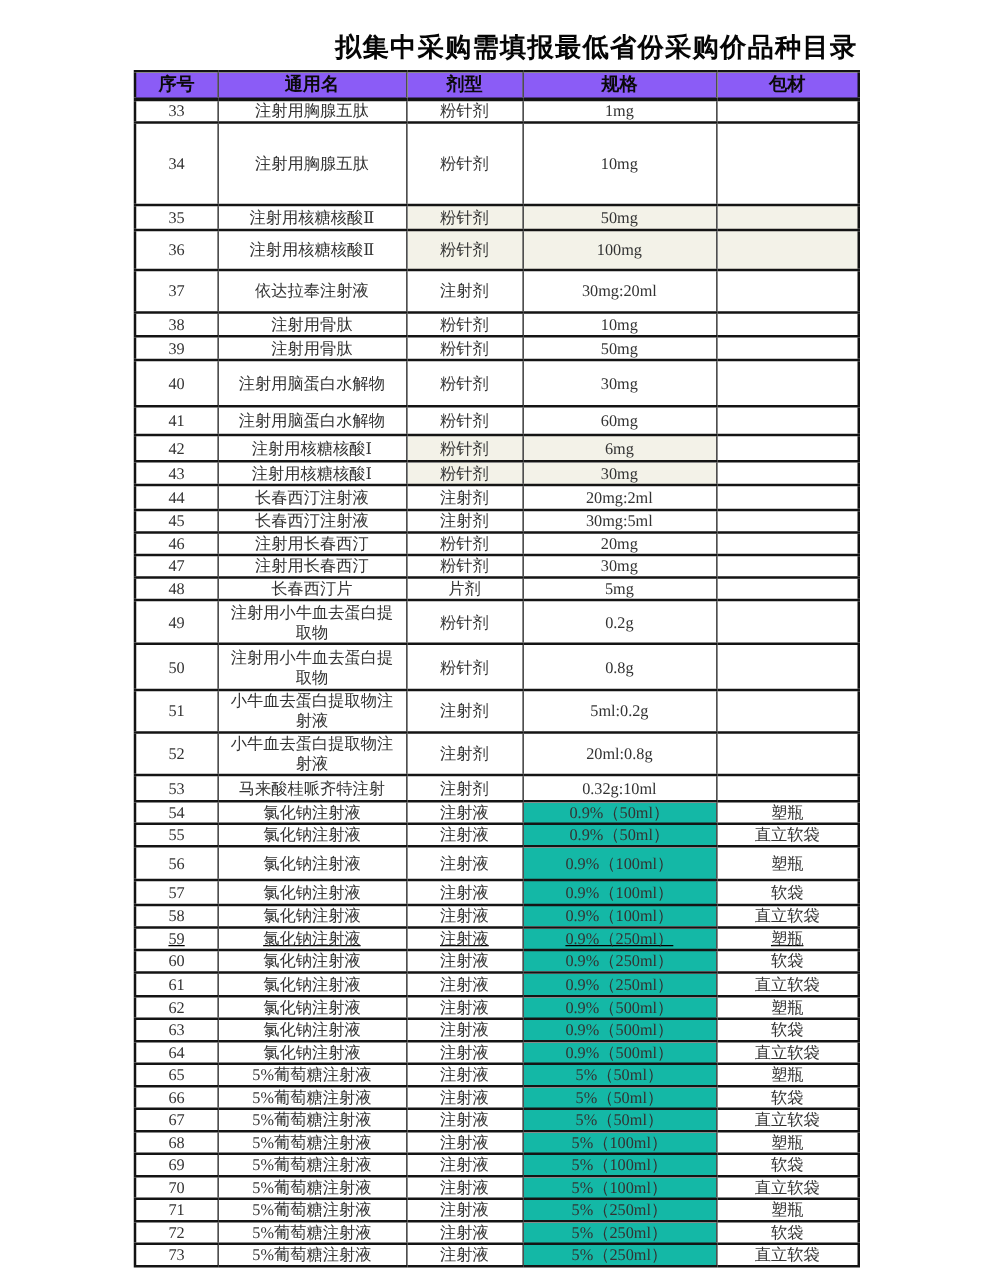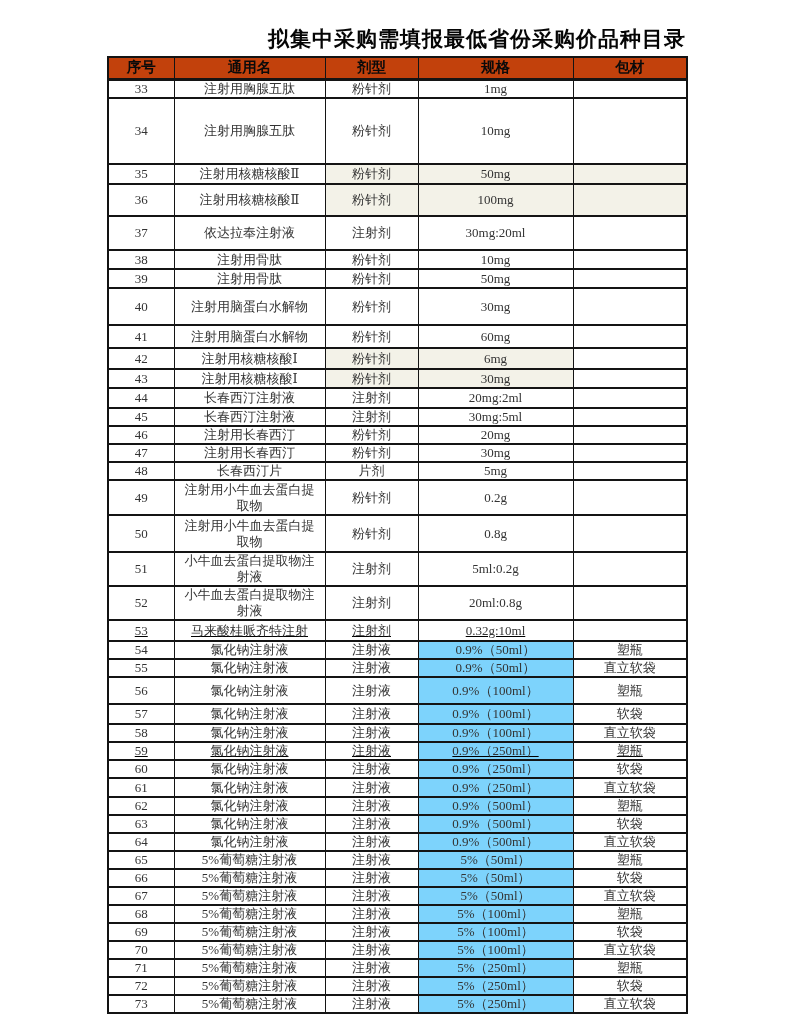--- a/index.html
+++ b/index.html
@@ -27,28 +27,28 @@
     border:1px solid #141414;
     border-top-width:2px;border-bottom-width:2px;
     padding:0;margin:0;
     text-align:center;vertical-align:middle;
     overflow:hidden;
   }
   .catalog thead tr{height:22px;}
   .catalog th{
     font-family:"Liberation Sans","DejaVu Sans",sans-serif;
     font-weight:700;font-size:14.5px;color:#0a0a0a;
-    border-bottom-width:3px;background:#c2410c;
+    border-bottom-width:3px;background:#8b5cf6;
   }
   .catalog td{
     font-size:13px;color:#333333;line-height:16px;
   }
   td.name{padding:0 5px;}
   td.tint{background:#f3f2e8;}
-  td.tint2{background:#7dd3fc;}
+  td.tint2{background:#14b8a6;}
 </style>
 </head>
 <body>
 
 <div class="page">
 
   <div class="doc-title">拟集中采购需填报最低省份采购价品种目录</div>
 
   <table class="catalog">
     <colgroup>
@@ -201,21 +201,21 @@
           <td>5ml:0.2g</td>
           <td></td>
         </tr>
         <tr style="height: 34px;">
           <td>52</td>
           <td class="name">小牛血去蛋白提取物注射液</td>
           <td>注射剂</td>
           <td>20ml:0.8g</td>
           <td></td>
         </tr>
-        <tr style="height: 21px; text-decoration: underline;">
+        <tr style="height: 21px;">
           <td>53</td>
           <td class="name">马来酸桂哌齐特注射</td>
           <td>注射剂</td>
           <td>0.32g:10ml</td>
           <td></td>
         </tr>
         <tr style="height: 18px;">
           <td>54</td>
           <td class="name">氯化钠注射液</td>
           <td>注射液</td>

